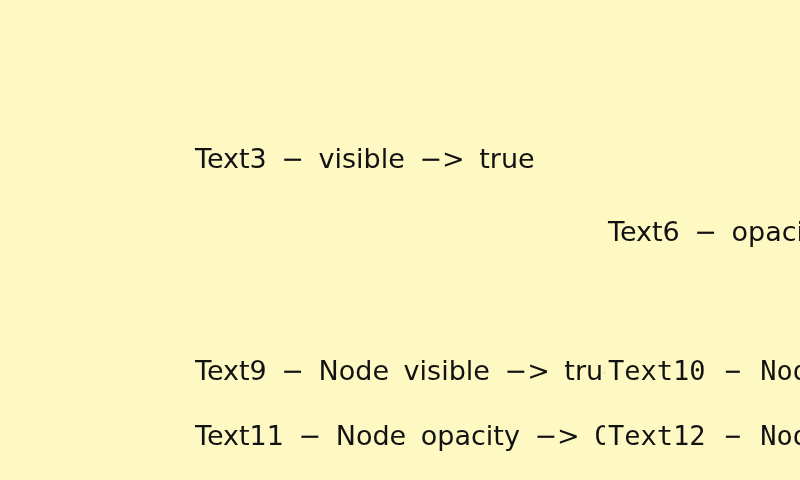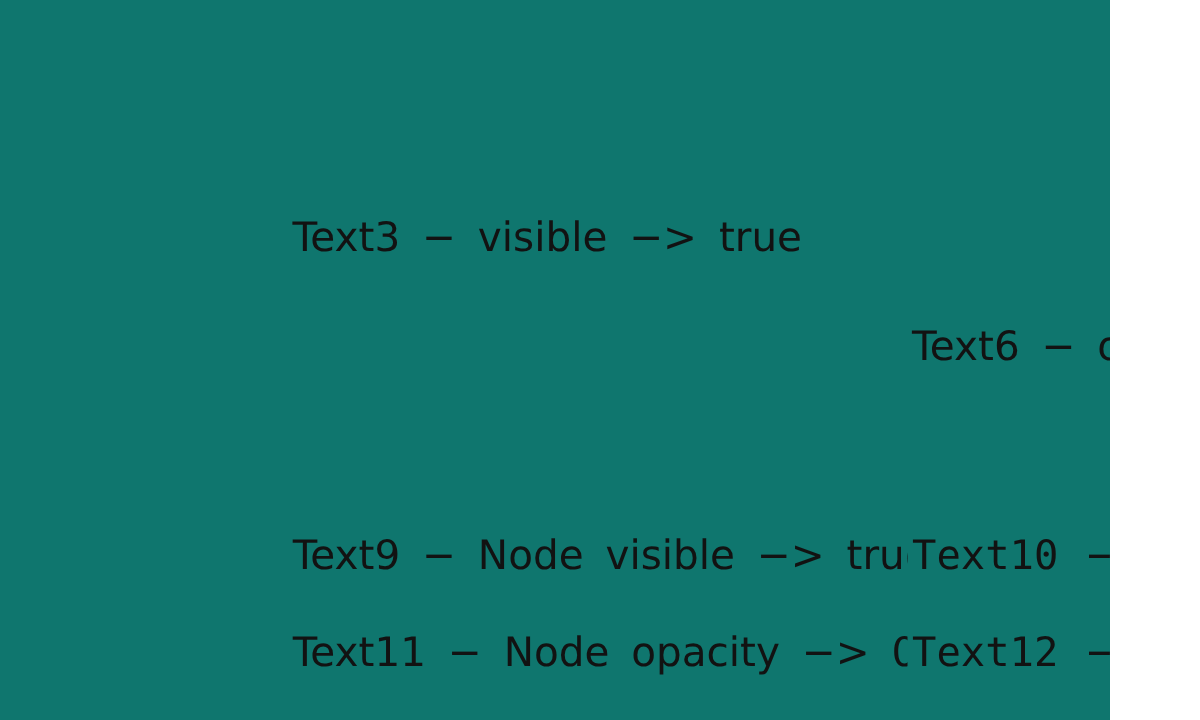--- a/index.html
+++ b/index.html
@@ -2,24 +2,24 @@
 <html><head>
 <meta charset="utf-8">
 <style>
   html, body {
     margin: 0;
     padding: 0;
     background: #ffffff;
   }
   .stage {
     position: relative;
-    width: 740px;
+    width: 800px;
     height: 480px;
     overflow: hidden;            
-    background: #0f766e;
+    background: #fef9c3;
     font-family: "DejaVu Sans", sans-serif;
   }
   .txt {
     position: absolute;
     white-space: nowrap;
     color: #121212;
     font-size: 27px;
     line-height: 1.2;
     word-spacing: 6px;
     font-family: "DejaVu Sans", sans-serif;

